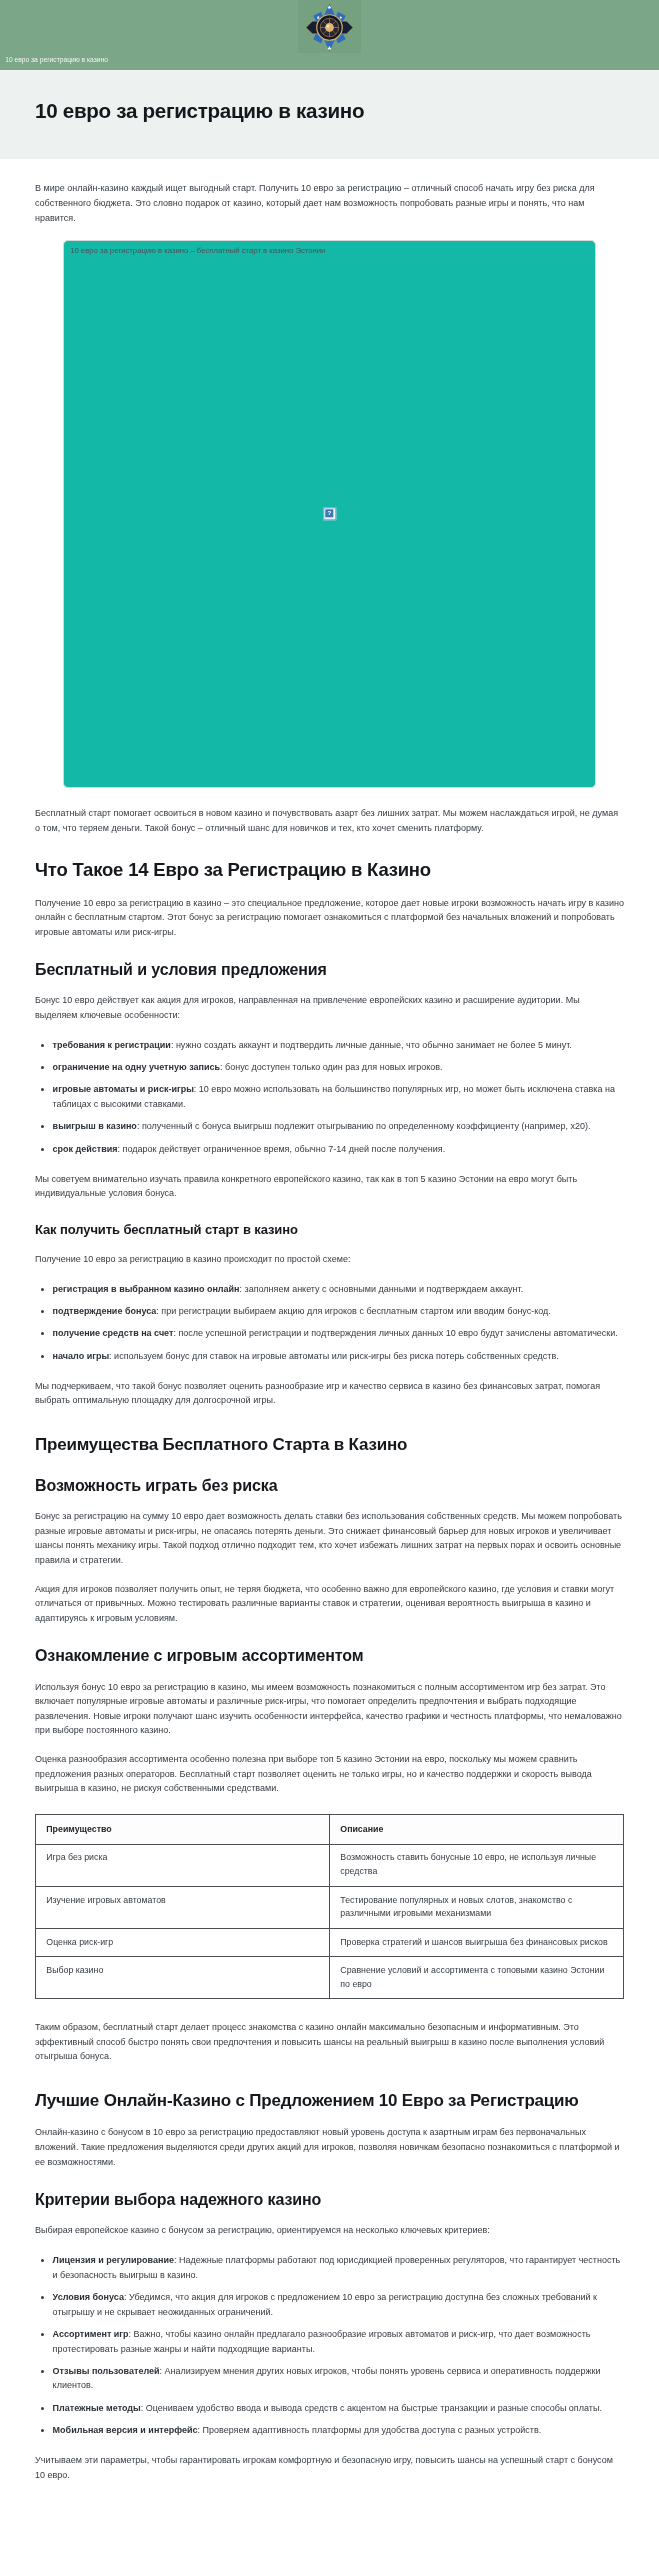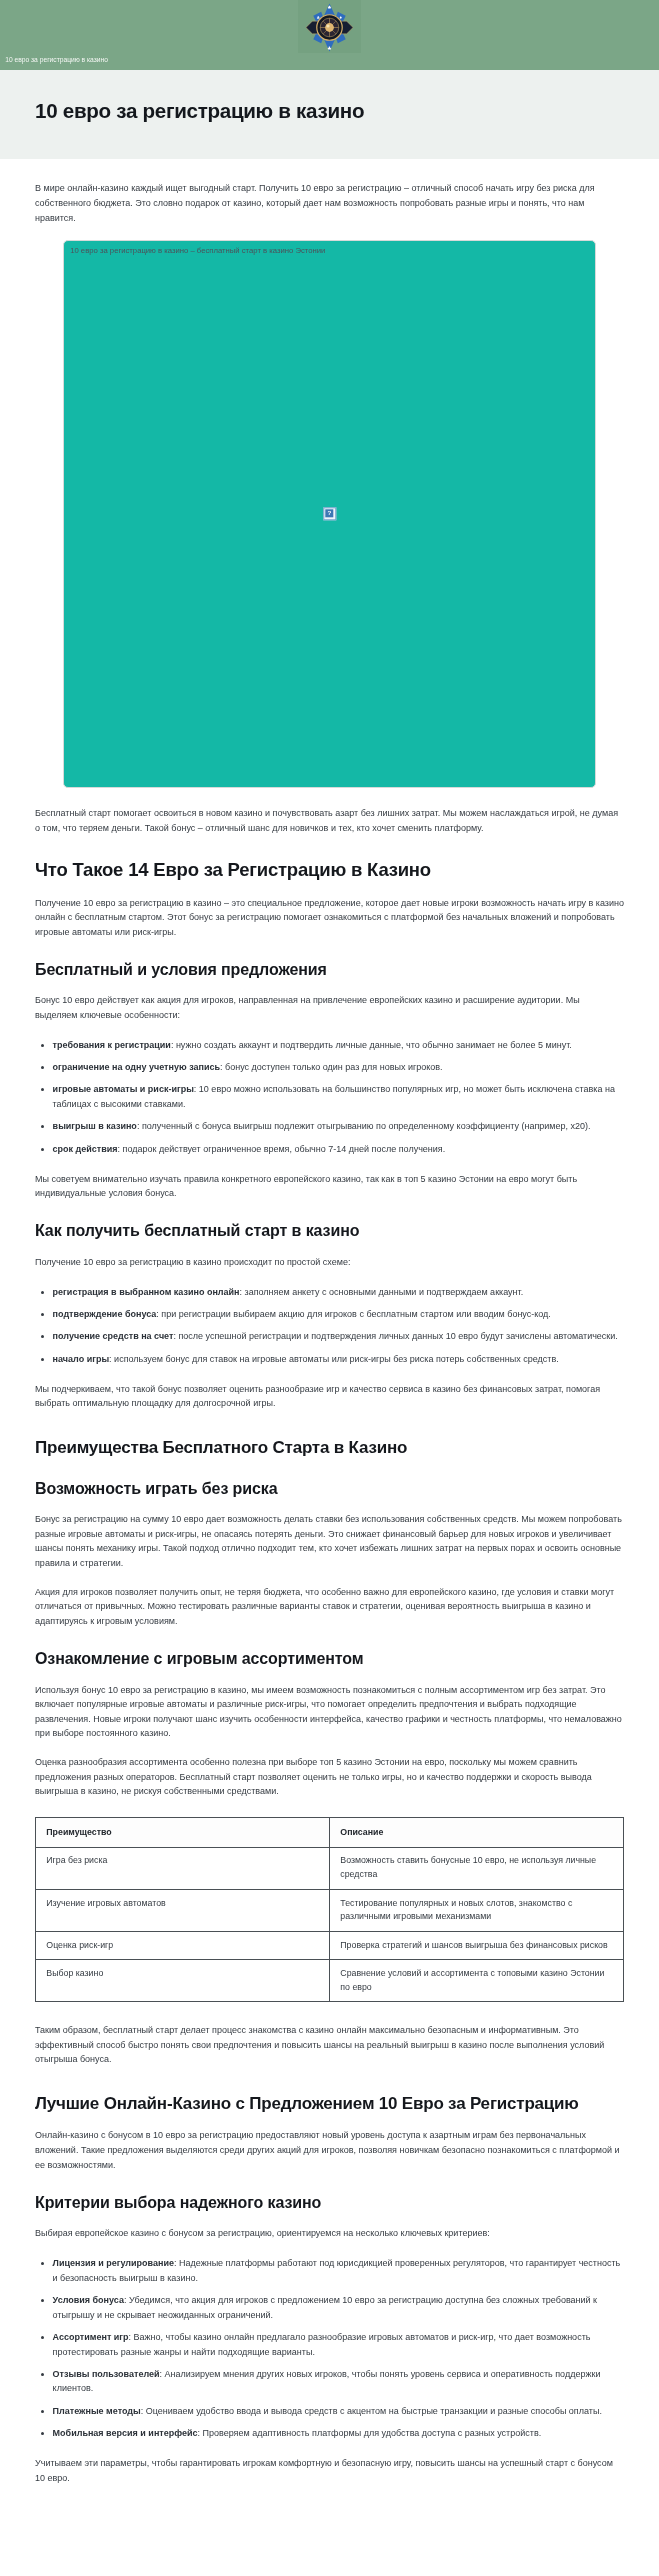--- a/index.html
+++ b/index.html
@@ -19,21 +19,21 @@
   
   .hero{background:#edf1ef;padding:29px 35px 36px;}
   .hero h1{margin:0;font-size:20.6px;font-weight:700;color:#14181d;letter-spacing:-0.3px;}
   
   .content{padding:0 35px 25px;box-sizing:border-box;}
   .content p{font-size:9px;line-height:1.62;margin:14.4px 0;color:#353b42;}
   .content p.intro-p{margin-top:22px;}
   h2.sec{font-size:18.5px;font-weight:700;color:#15181d;margin:24px 0 9.3px;letter-spacing:-0.2px;}
   h2.sec-xl{font-size:17px;font-weight:700;color:#15181d;margin:26px 0 10.3px;letter-spacing:-0.2px;line-height:1.25;}
   h3.sub{font-size:16px;font-weight:700;color:#15181d;margin:21.6px 0 8.2px;letter-spacing:-0.1px;}
-  h3.sub-lg{font-size:16px;}
+  h3.sub-lg{font-size:13px;}
   ul.blist{margin:15.5px 0;padding-left:15.5px;}
   ul.blist li{margin:0 0 7.7px 2.1px;font-size:9px;line-height:1.62;color:#353b42;}
   ul.blist li strong{color:#2c3239;}
   
   .figure{
     width:533px;height:548px;margin:10.3px auto 18.5px;
     background:#14b8a6;border:0.5px solid #d7dad9;border-radius:5px;
     position:relative;box-sizing:border-box;
   }
   .figure .alt-text{position:absolute;top:5.2px;left:6.2px;font-size:7.7px;color:#4c525a;}

